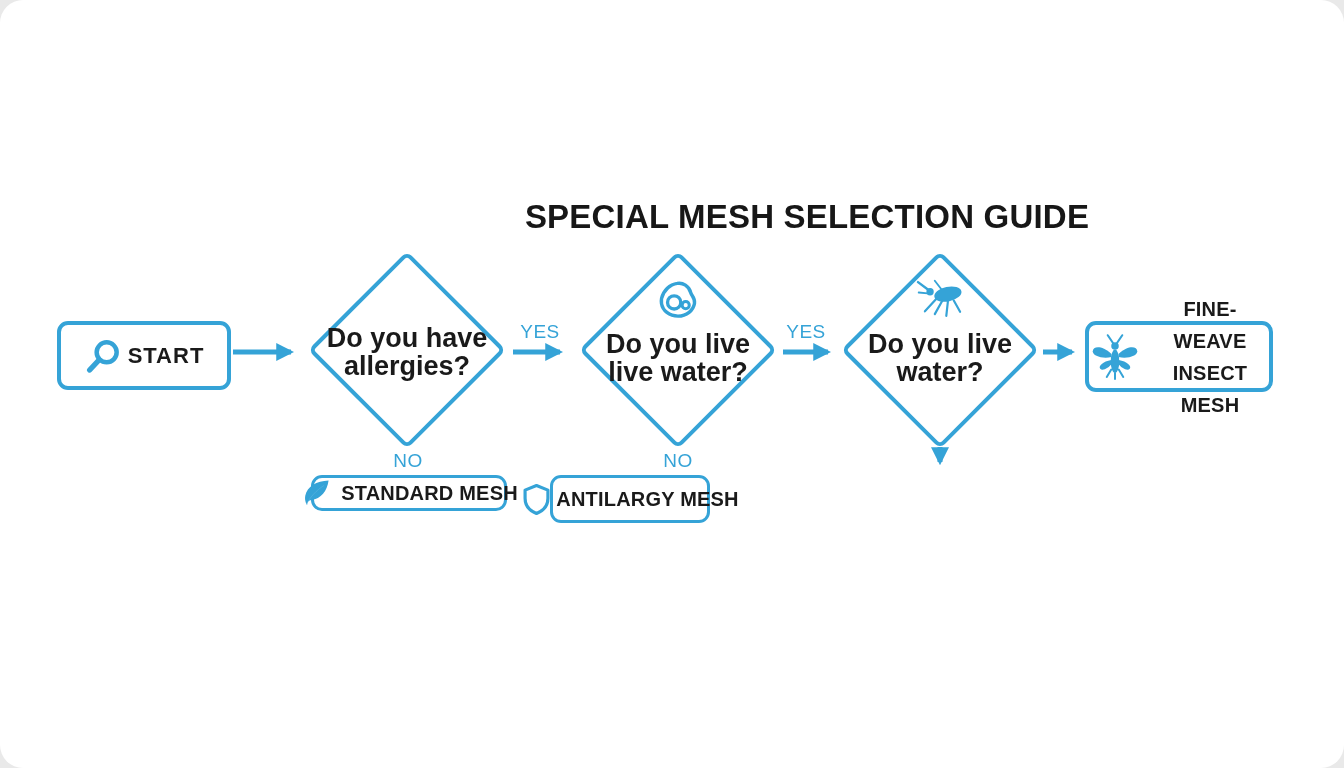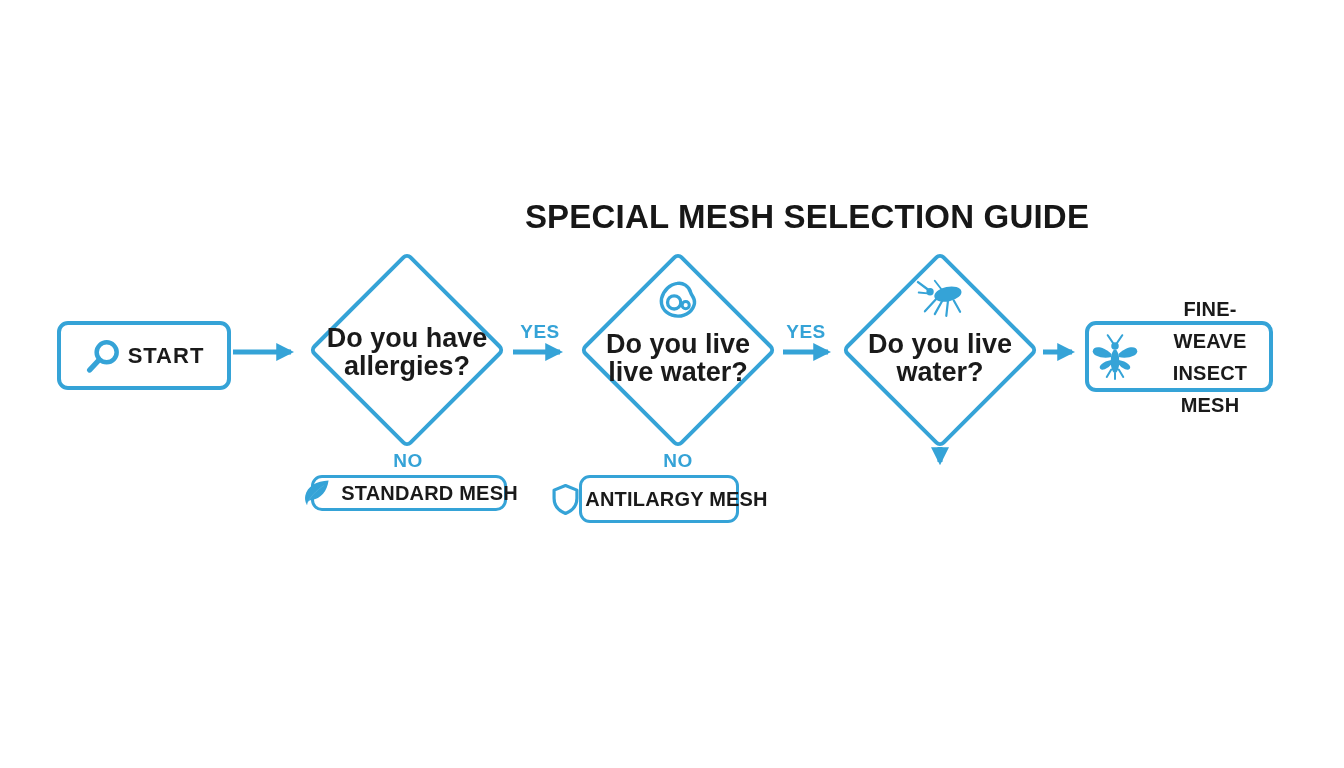--- a/index.html
+++ b/index.html
@@ -2,37 +2,38 @@
 <html style="--accent: #35A3D7; --ink: #1A1A1A; --bg: #FFFFFF;"><head>
 <meta charset="utf-8">
 <style>
   :root { --accent:#35A3D7; --ink:#1a1a1a; --bg:#ffffff; }
   * { margin:0; padding:0; box-sizing:border-box; }
   body { background:#e9e9e9; font-family:"Liberation Sans", sans-serif; }
   .canvas {
     position:relative; width:1344px; height:768px;
     background:var(--bg); overflow:hidden;
     font-family:"Liberation Sans", sans-serif;
+    border-radius:23px;
   }
   .title {
     position:absolute; left:467px; top:198px; width:680px;
     text-align:center; font-size:33px; font-weight:700;
     letter-spacing:0.2px; color:#171717;
   }
   .node {
     position:absolute; background:#fff;
     border:4px solid var(--accent); border-radius:11px;
     display:flex; align-items:center; justify-content:center; gap:4px;
     color:var(--ink); font-weight:700;
   }
   .node .label { font-size:21px; letter-spacing:0.4px; white-space:nowrap; }
   .start-node { left:57px; top:321px; width:174px; height:69px; }
   .start-node .label { font-size:22px; letter-spacing:1px; }
   .outcome-standard { left:311px; top:475px; width:196px; height:36px; border-width:3.5px; gap:9px; }
-  .outcome-antilargy { left:579px; top:475px; width:160px; height:48px; border-width:3.5px; }
+  .outcome-antilargy { left:550px; top:475px; width:160px; height:48px; border-width:3.5px; }
   .outcome-antiallargy { left:847px; top:476px; width:193px; height:47px; border-width:3.5px; }
   .outcome-standard .label, .outcome-antilargy .label, .outcome-antiallargy .label { font-size:20px; letter-spacing:0.2px; }
   .outcome-fineweave { left:1085px; top:321px; width:188px; height:71px; gap:10px; }
   .outcome-fineweave .twoline { text-align:center; font-size:20px; line-height:32px; font-weight:700; letter-spacing:0.2px; }
   .diamond {
     position:absolute; width:140px; height:140px; background:#fff;
     border:4.5px solid var(--accent); border-radius:7px;
     transform:rotate(45deg);
   }
   .d1 { left:337px; top:280px; }
@@ -44,21 +45,21 @@
     font-size:27px; line-height:28px; font-weight:700;
   }
   .q1 { left:407px; top:352px; }
   .q2 { left:678px; top:358px; }
   .q3 { left:940px; top:358px; }
   .d-icon { position:absolute; transform:translate(-50%,-50%); color:var(--accent); line-height:0; }
   .icon-allergen-pos { left:678px; top:301px; }
   .icon-mosquito-pos { left:941px; top:301px; }
   .edge-label {
     position:absolute; transform:translate(-50%,-50%);
-    color:var(--accent); font-weight:700; font-size:19px; letter-spacing:0.5px;
+    color:var(--accent); font-weight:400; font-size:19px; letter-spacing:0.5px;
   }
   .yes1 { left:540px; top:332px; }
   .yes2 { left:806px; top:332px; }
   .no1  { left:408px; top:461px; }
   .no2  { left:678px; top:461px; }
   .flow-lines { position:absolute; left:0; top:0; color:var(--accent); pointer-events:none; }
   .icon { line-height:0; color:var(--accent); }
 </style>
 </head>
 <body>

